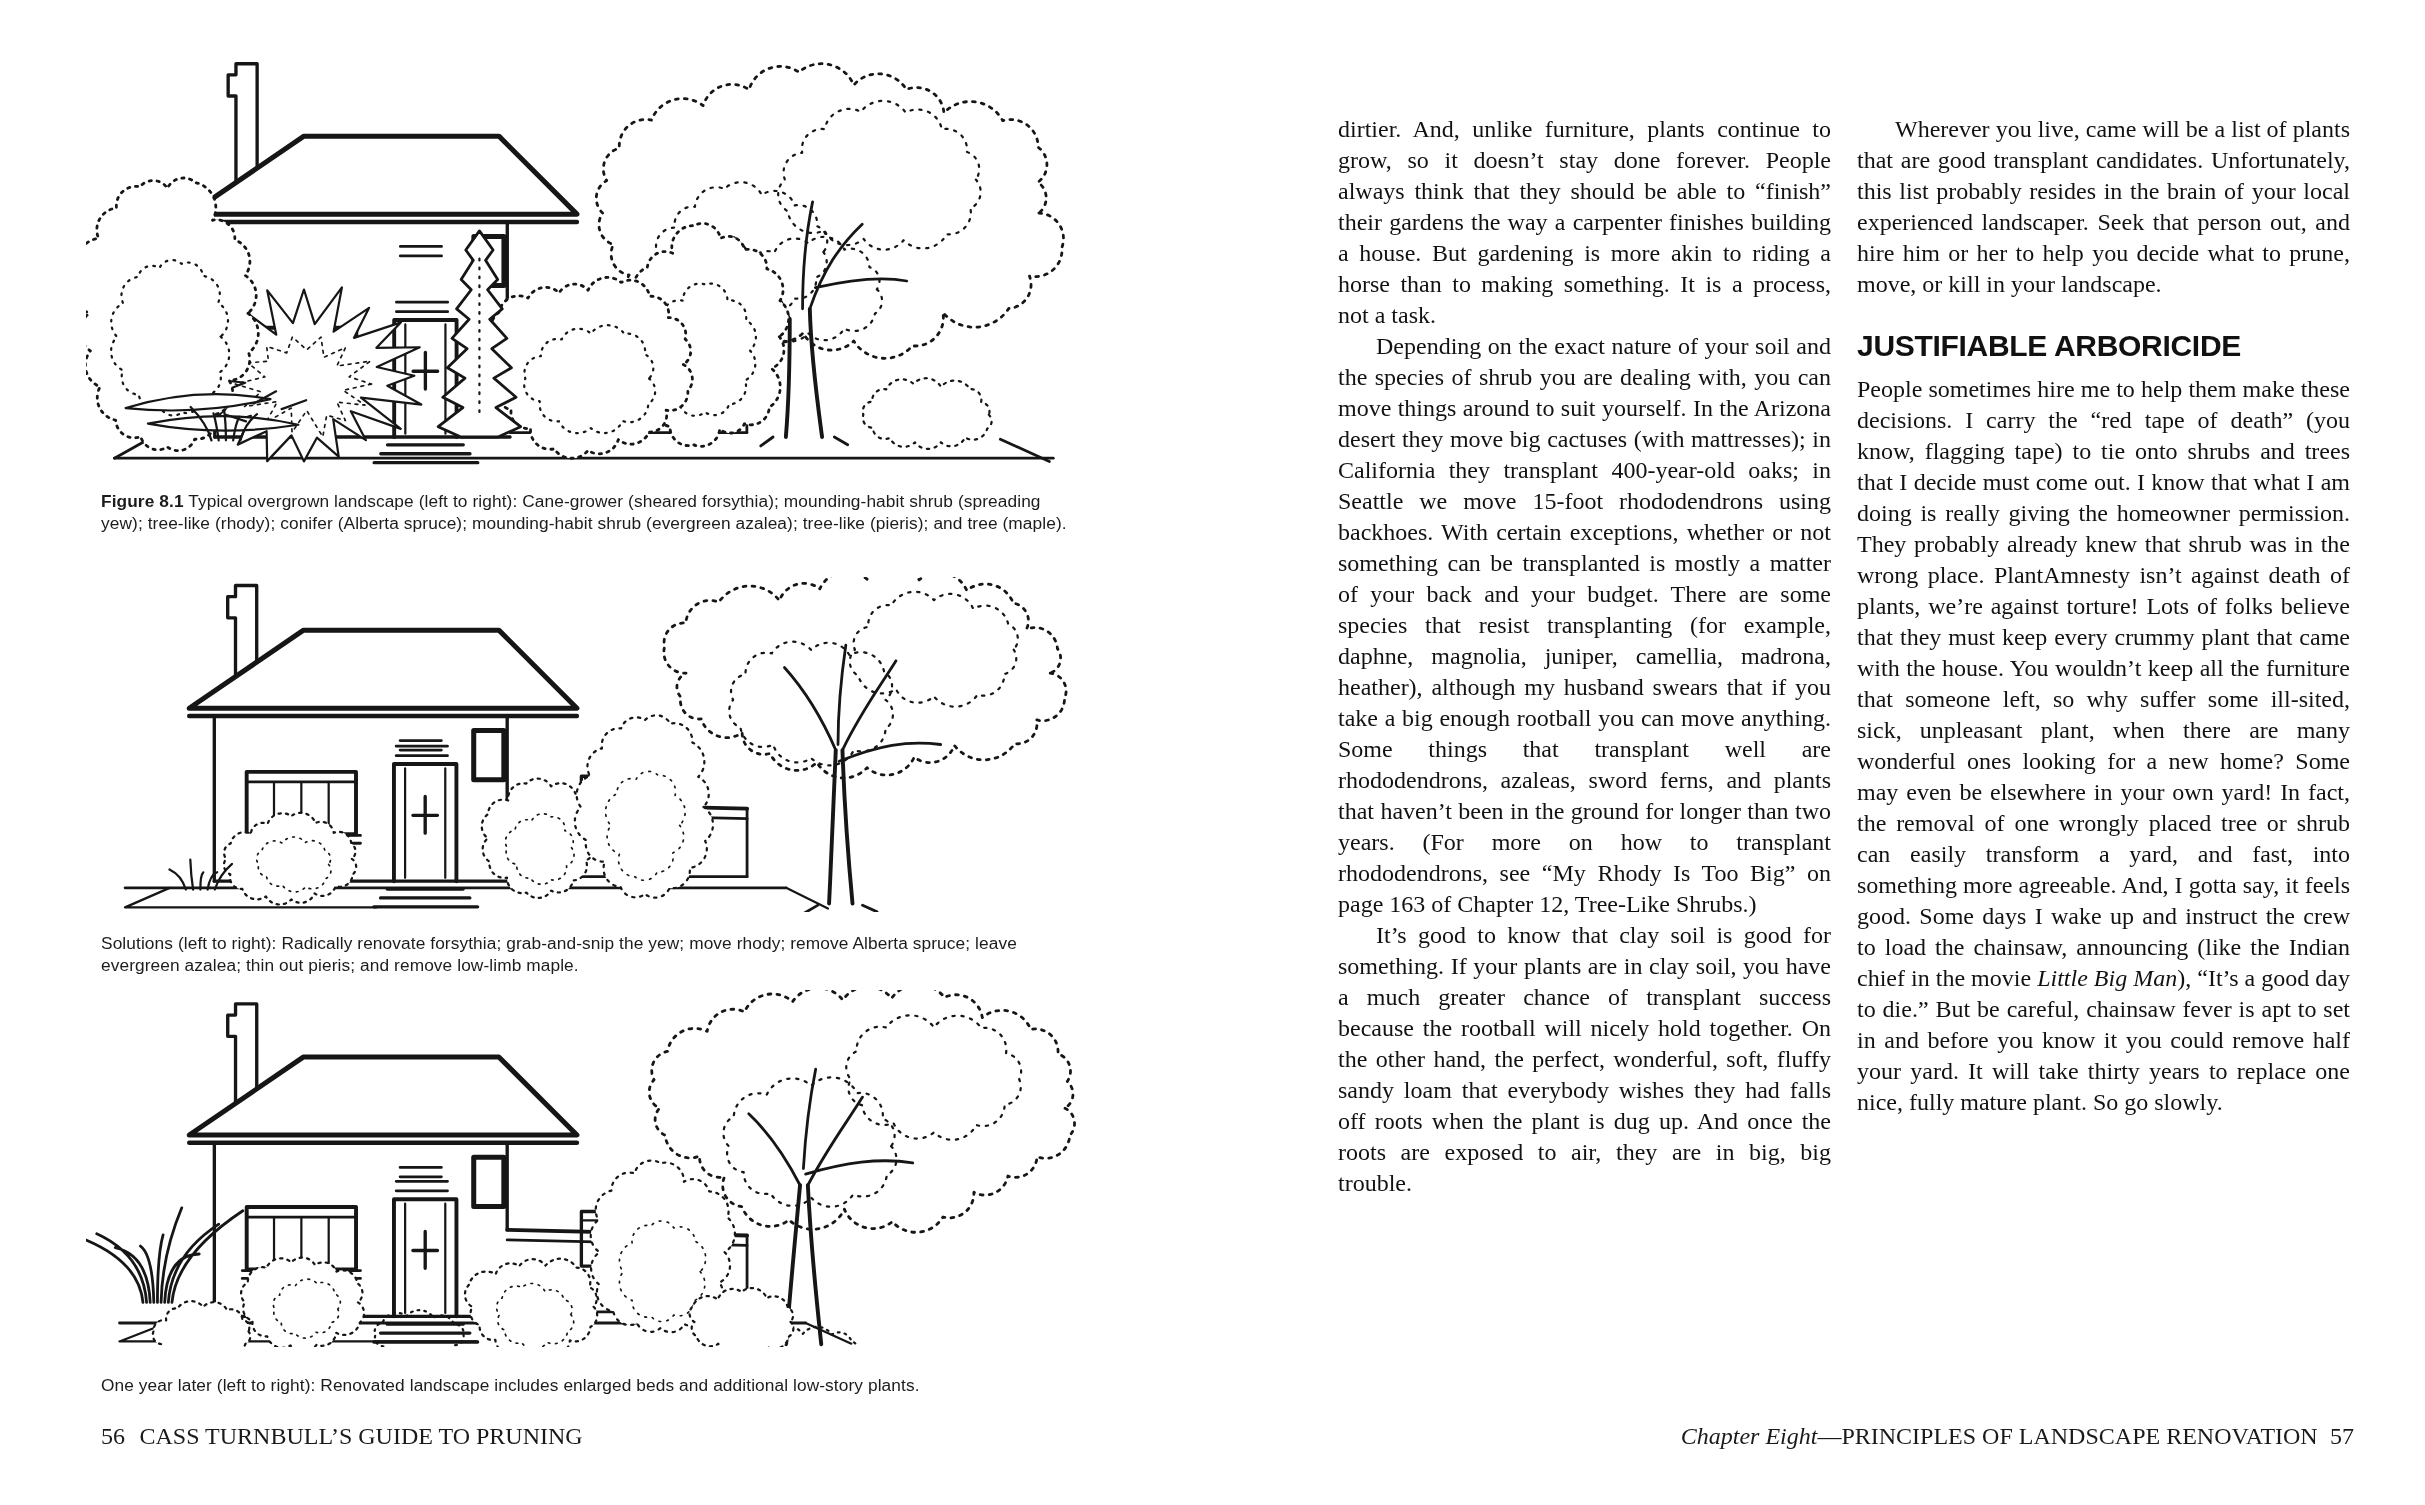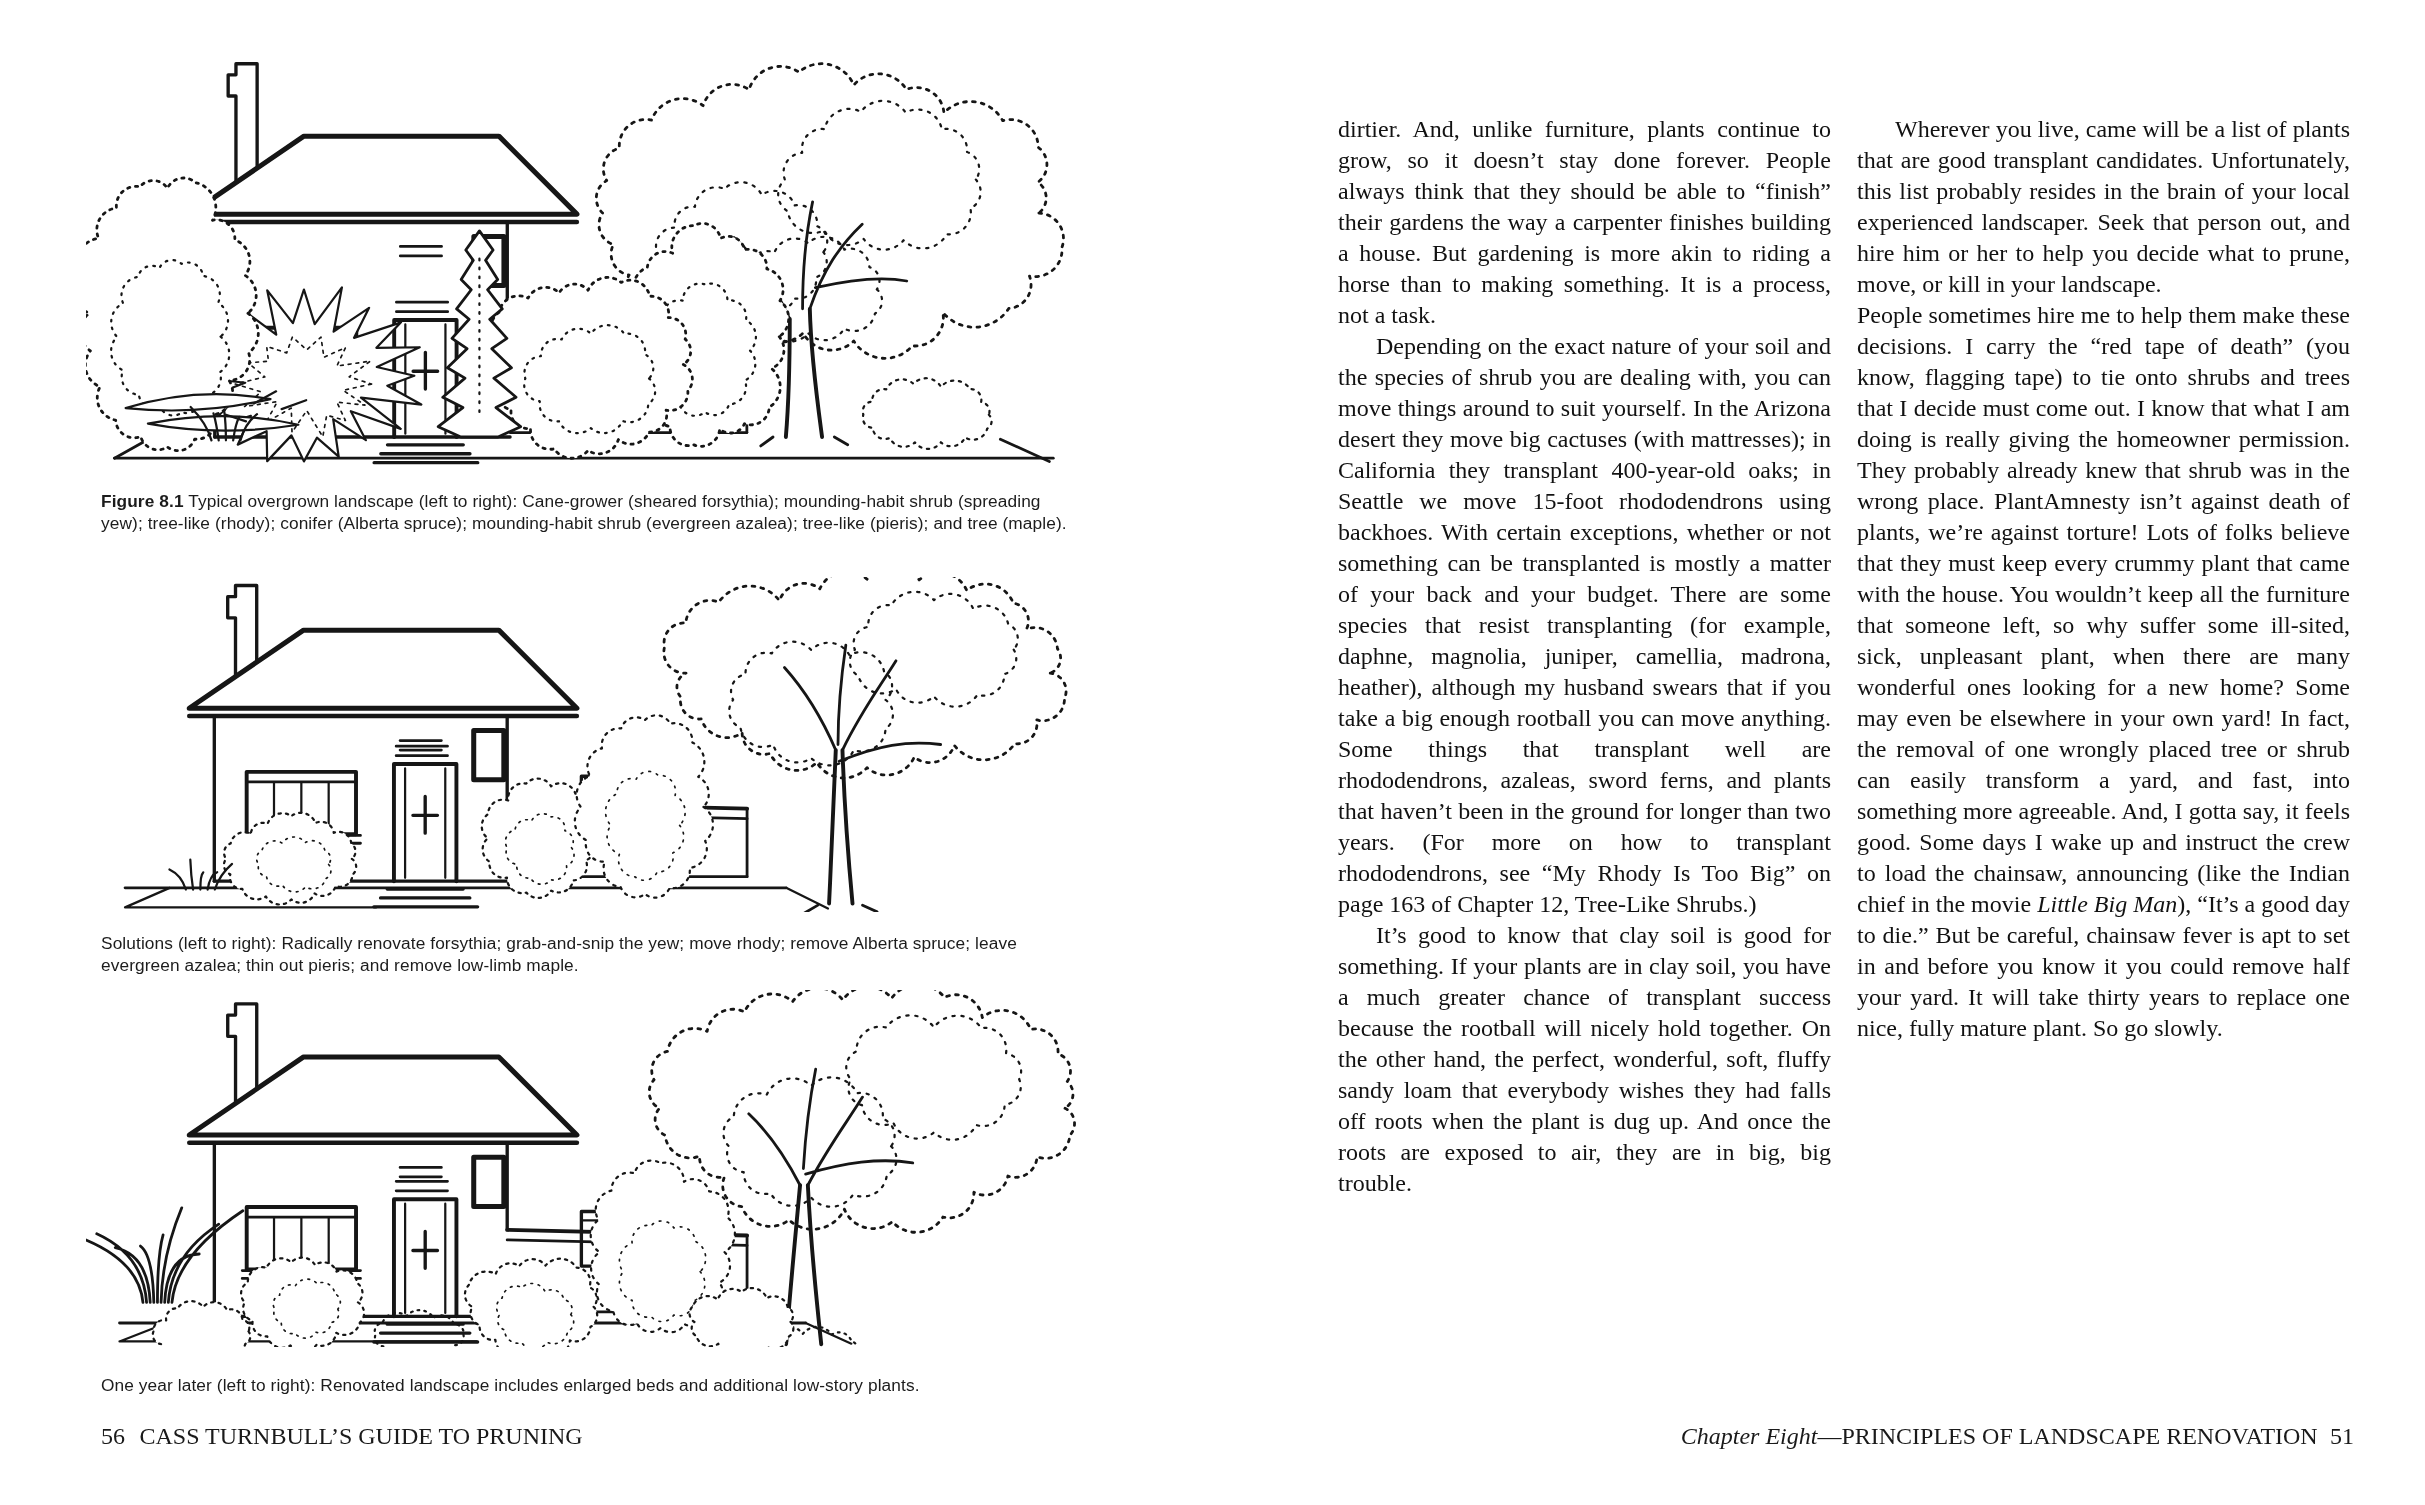--- a/index.html
+++ b/index.html
@@ -196,20 +196,21 @@
 <div class="page" id="page-right">
 
   <div class="col" id="col1" style="left:125px;">
     <p>dirtier. And, unlike furniture, plants continue to grow, so it doesn’t stay done forever. People always think that they should be able to “finish” their gardens the way a carpenter finishes building a house. But gardening is more akin to riding a horse than to making something. It is a process, not a task.</p>
     <p class="indent">Depending on the exact nature of your soil and the species of shrub you are dealing with, you can move things around to suit yourself. In the Arizona desert they move big cactuses (with mattresses); in California they transplant 400-year-old oaks; in Seattle we move 15-foot rhododendrons using backhoes. With certain exceptions, whether or not something can be transplanted is mostly a matter of your back and your budget. There are some species that resist transplanting (for example, daphne, magnolia, juniper, camellia, madrona, heather), although my husband swears that if you take a big enough rootball you can move anything. Some things that transplant well are rhododendrons, azaleas, sword ferns, and plants that haven’t been in the ground for longer than two years. (For more on how to transplant rhododendrons, see “My Rhody Is Too Big” on page 163 of Chapter 12, Tree-Like Shrubs.)</p>
     <p class="indent">It’s good to know that clay soil is good for something. If your plants are in clay soil, you have a much greater chance of transplant success because the rootball will nicely hold together. On the other hand, the perfect, wonderful, soft, fluffy sandy loam that everybody wishes they had falls off roots when the plant is dug up. And once the roots are exposed to air, they are in big, big trouble.</p>
   </div>
 
   <div class="col" id="col2" style="left:644px;">
     <p class="indent">Wherever you live, came will be a list of plants that are good transplant candidates. Unfortunately, this list probably resides in the brain of your local experienced landscaper. Seek that person out, and hire him or her to help you decide what to prune, move, or kill in your landscape.</p>
+    <h2>JUSTIFIABLE ARBORICIDE</h2>
     <p><span>People sometimes hire me to help them make these decisions. I carry the “red tape of death” (you know, flagging tape) to tie onto shrubs and trees that I decide must come out. I know that what I am doing is really giving the homeowner permission. They probably already knew that shrub was in the wrong place. PlantAmnesty isn’t against death of plants, we’re against torture! Lots of folks believe that they must keep every crummy plant that came with the house. You wouldn’t keep all the furniture that someone left, so why suffer some ill-sited, sick, unpleasant plant, when there are many wonderful ones looking for a new home? Some may even be elsewhere in your own yard! In fact, the removal of one wrongly placed tree or shrub can easily transform a yard, and fast, into something more agreeable. And, I gotta say, it feels good. Some days I wake up and instruct the crew to load the chainsaw, announcing (like the Indian chief in the movie </span><span class="ital">Little Big Man</span><span>), “It’s a good day to die.” But be careful, chainsaw fever is apt to set in and before you know it you could remove half your yard. It will take thirty years to replace one nice, fully mature plant. So go slowly.</span></p>
   </div>
 
   <div class="footer" id="footer-right">
-    <span class="chap">Chapter Eight</span><span>—PRINCIPLES OF LANDSCAPE RENOVATION</span><span class="pagenum">51</span>
+    <span class="chap">Chapter Eight</span><span>—PRINCIPLES OF LANDSCAPE RENOVATION</span><span class="pagenum">57</span>
   </div>
 </div>
 
 
 </body></html>

